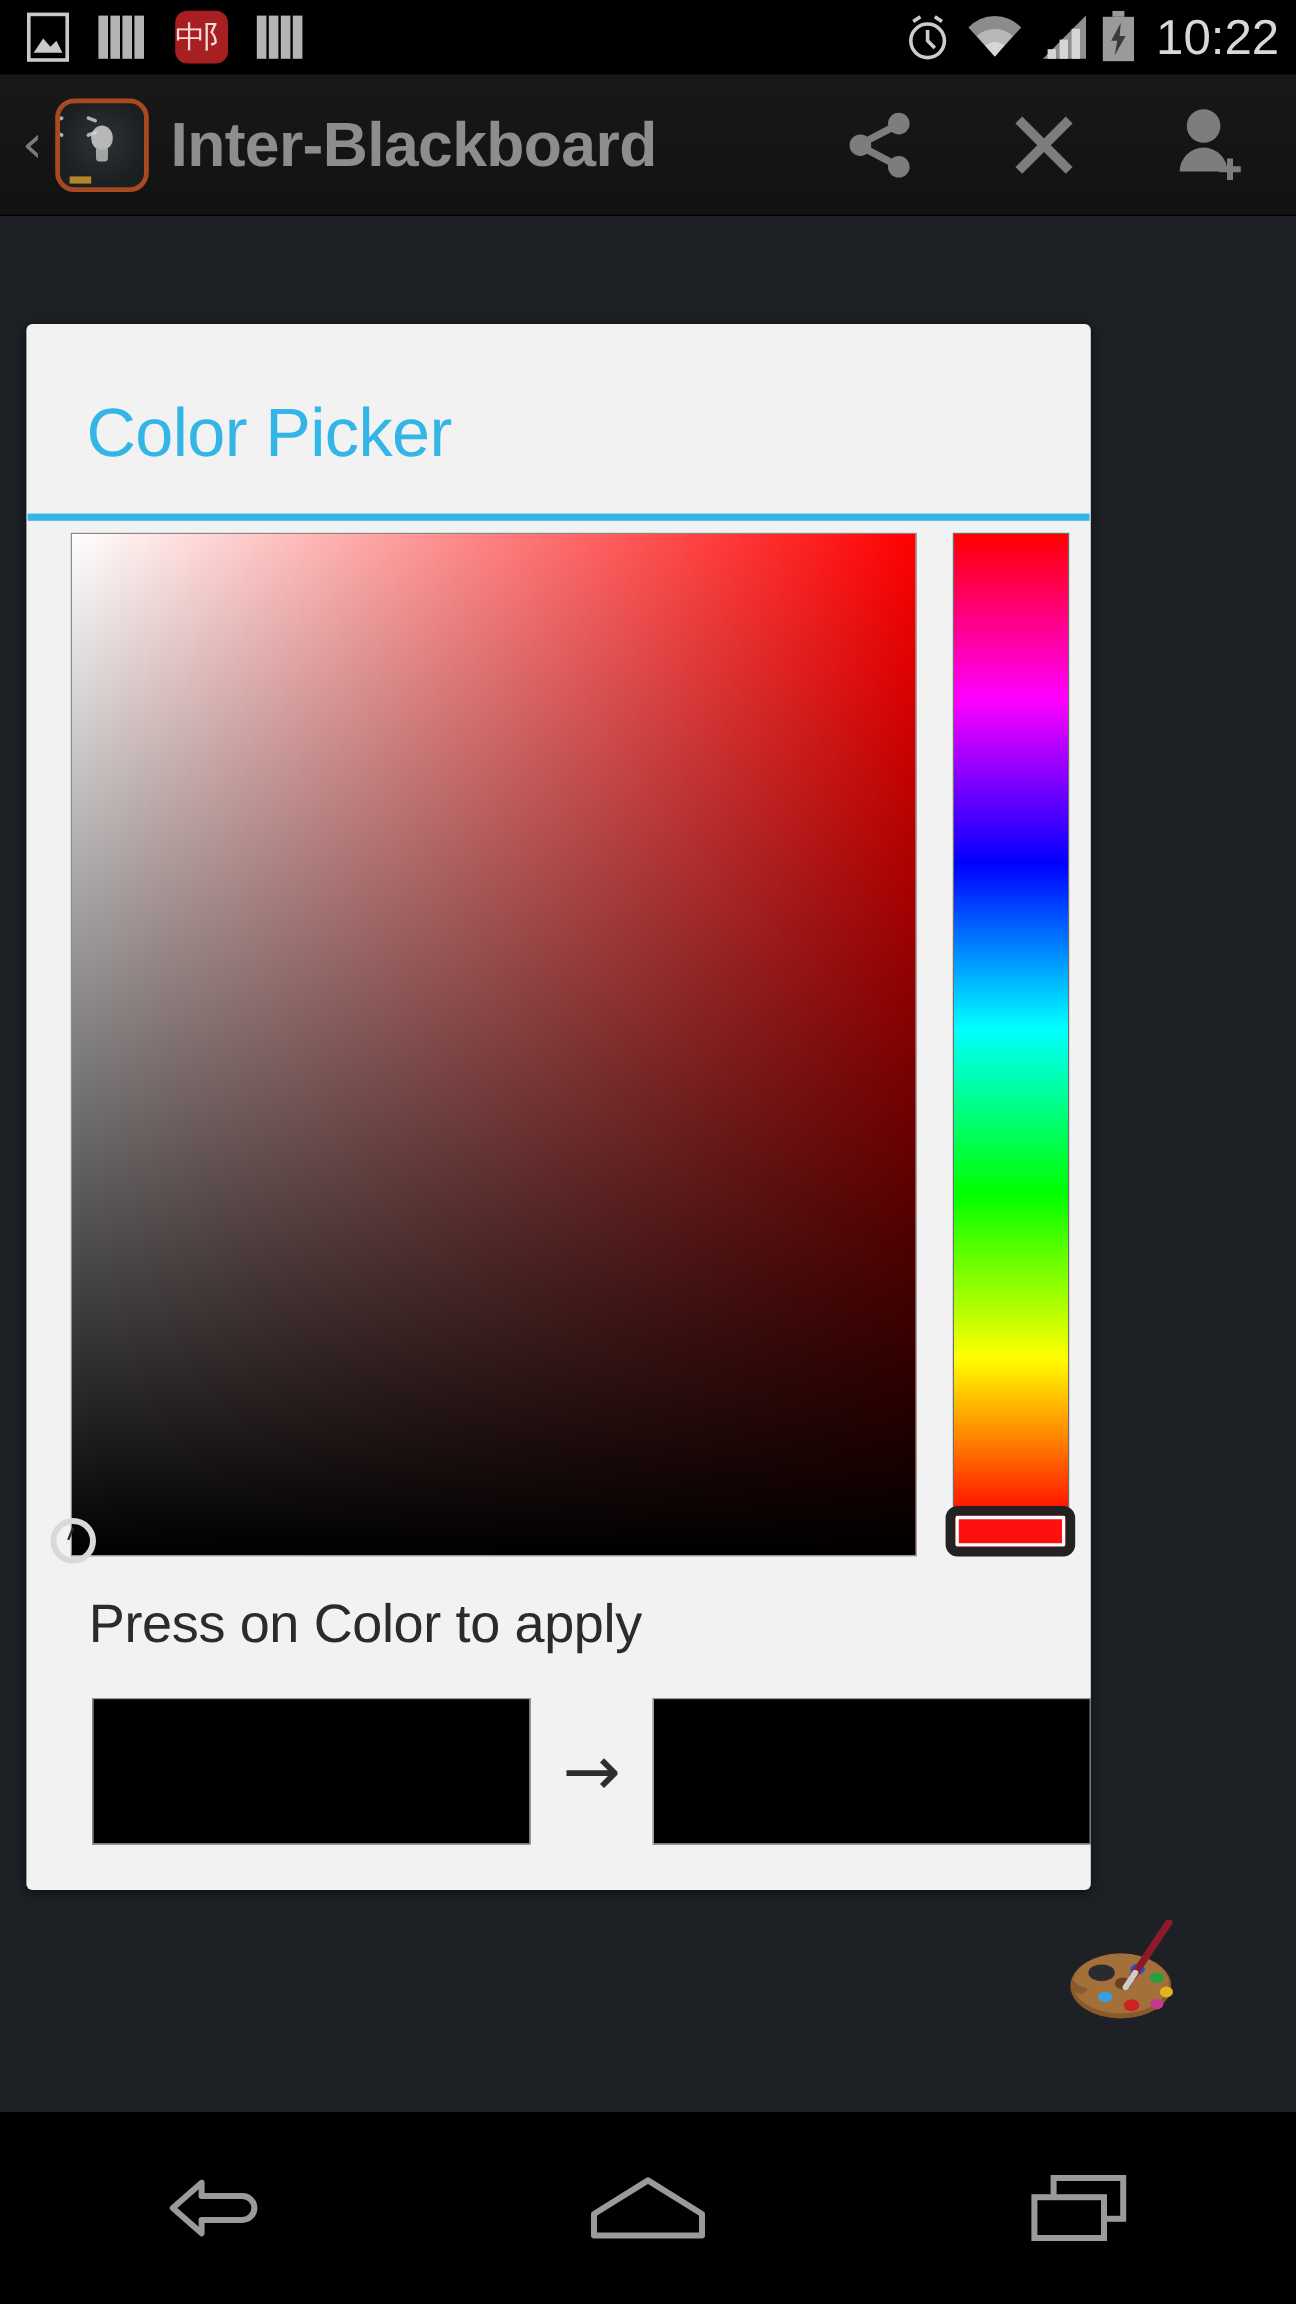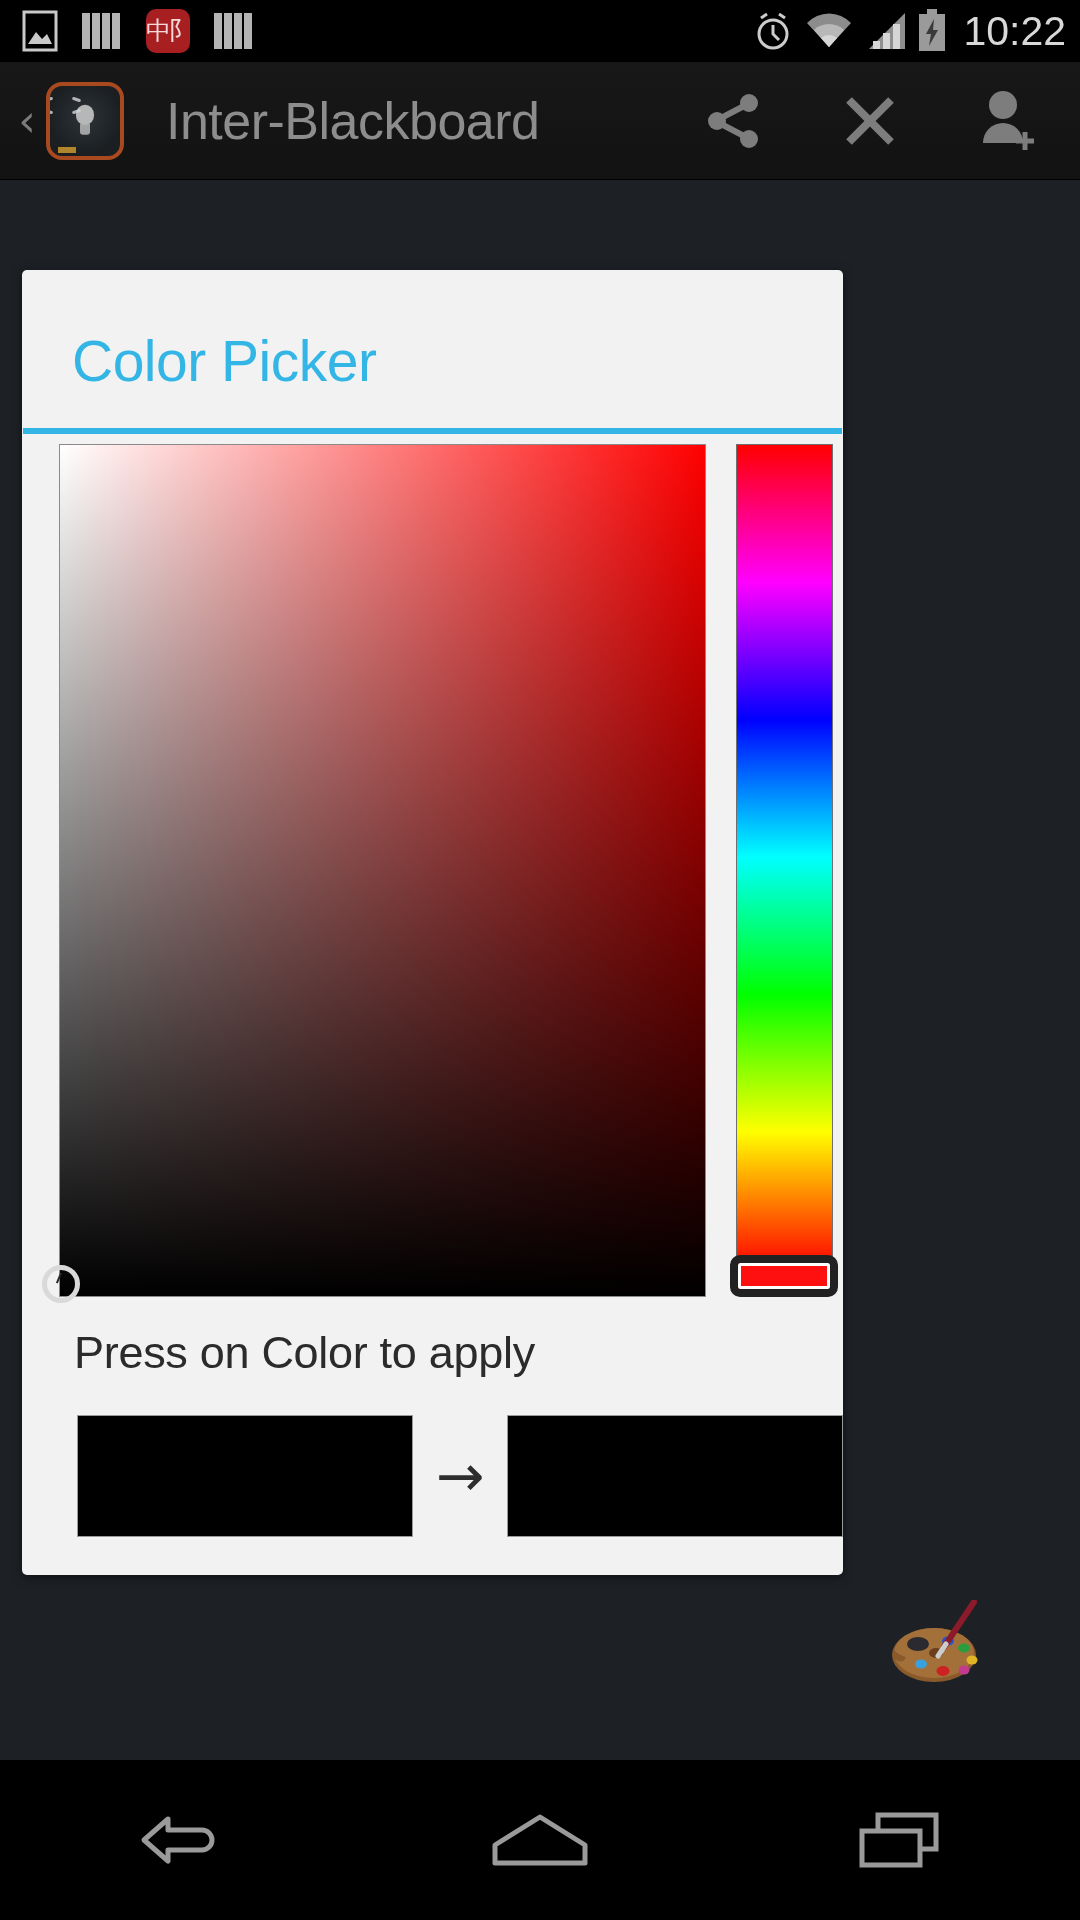--- a/index.html
+++ b/index.html
@@ -127,22 +127,22 @@
   .chalkline {
     position: absolute;
     bottom: 3px; left: 8px;
     width: 18px; height: 6px;
     background: #c2902e;
     opacity: .9;
   }
   .ab-title {
     color: #8d8d8d;
     font-size: 52px;
-    font-weight: normal;
-    margin-left: 42px;
+    font-weight: bold;
+    margin-left: 18px;
     flex: 1;
     white-space: nowrap;
     letter-spacing: -0.5px;
   }
   .ab-actions {
     display: flex;
     align-items: center;
     gap: 0;
     padding-right: 6px;
   }
@@ -161,21 +161,21 @@
     width: 1080px;
     height: 1580px;
     background: #1d2126;
   }
 
   
   .dialog {
     position: absolute;
     left: 22px;
     top: 270px;
-    width: 821px;
+    width: 887px;
     background: #f2f2f2;
     border-radius: 5px;
     box-shadow: 0 2px 10px rgba(0,0,0,.55);
     overflow: hidden;
   }
   .dialog-title {
     color: #33b5e5;
     font-size: 57px;
     padding: 58px 0 34px 50px;
     letter-spacing: -0.5px;

